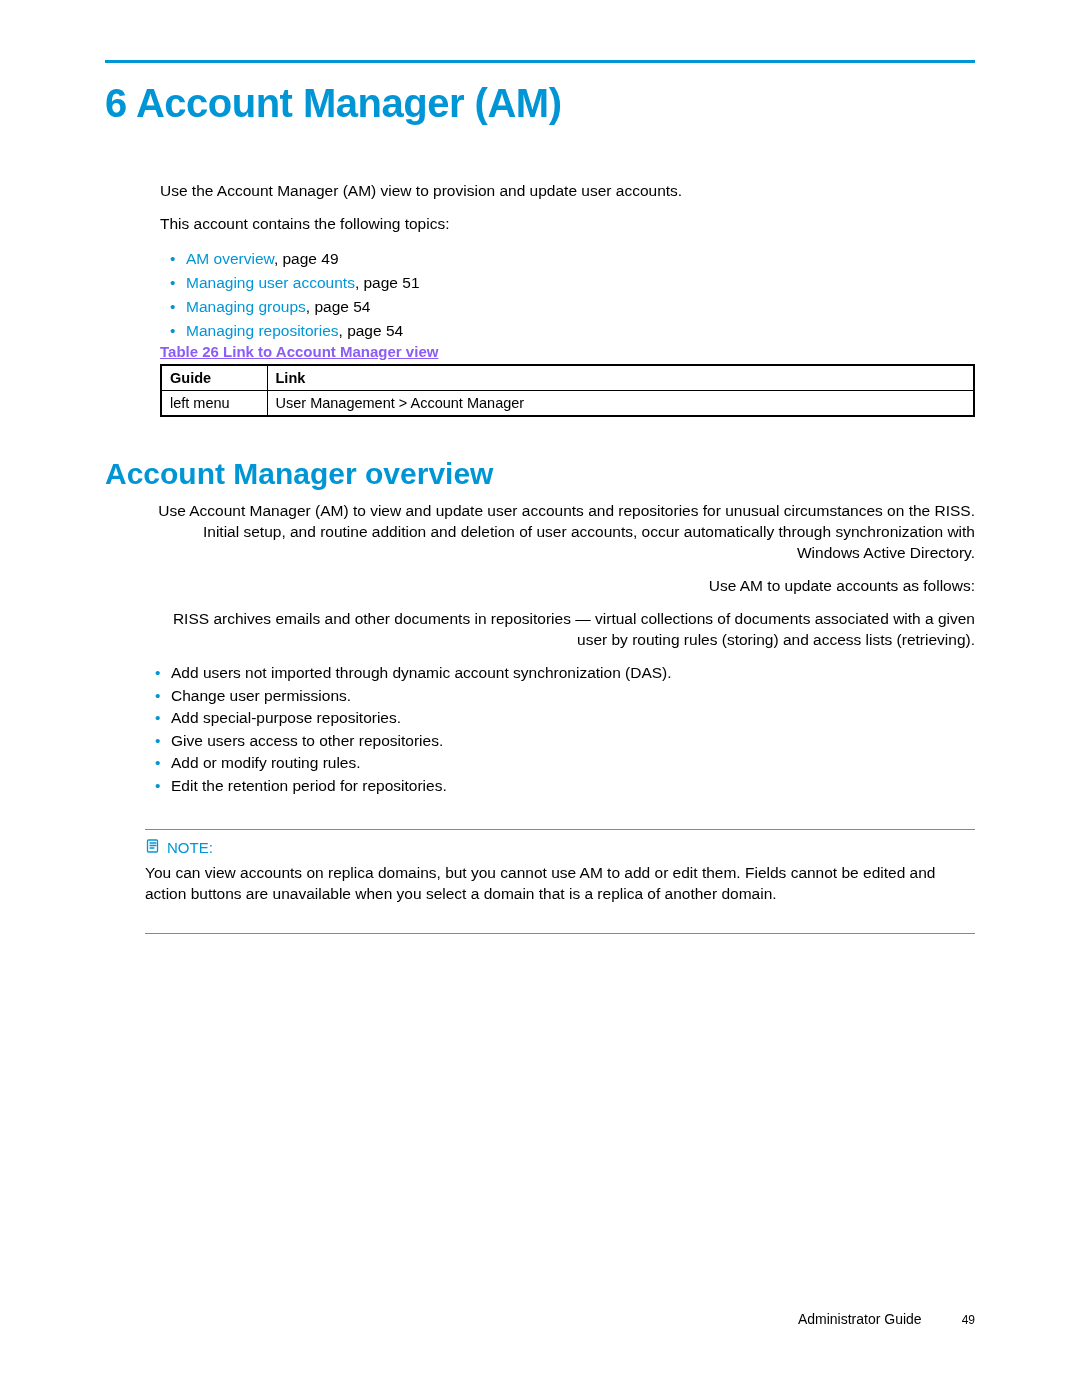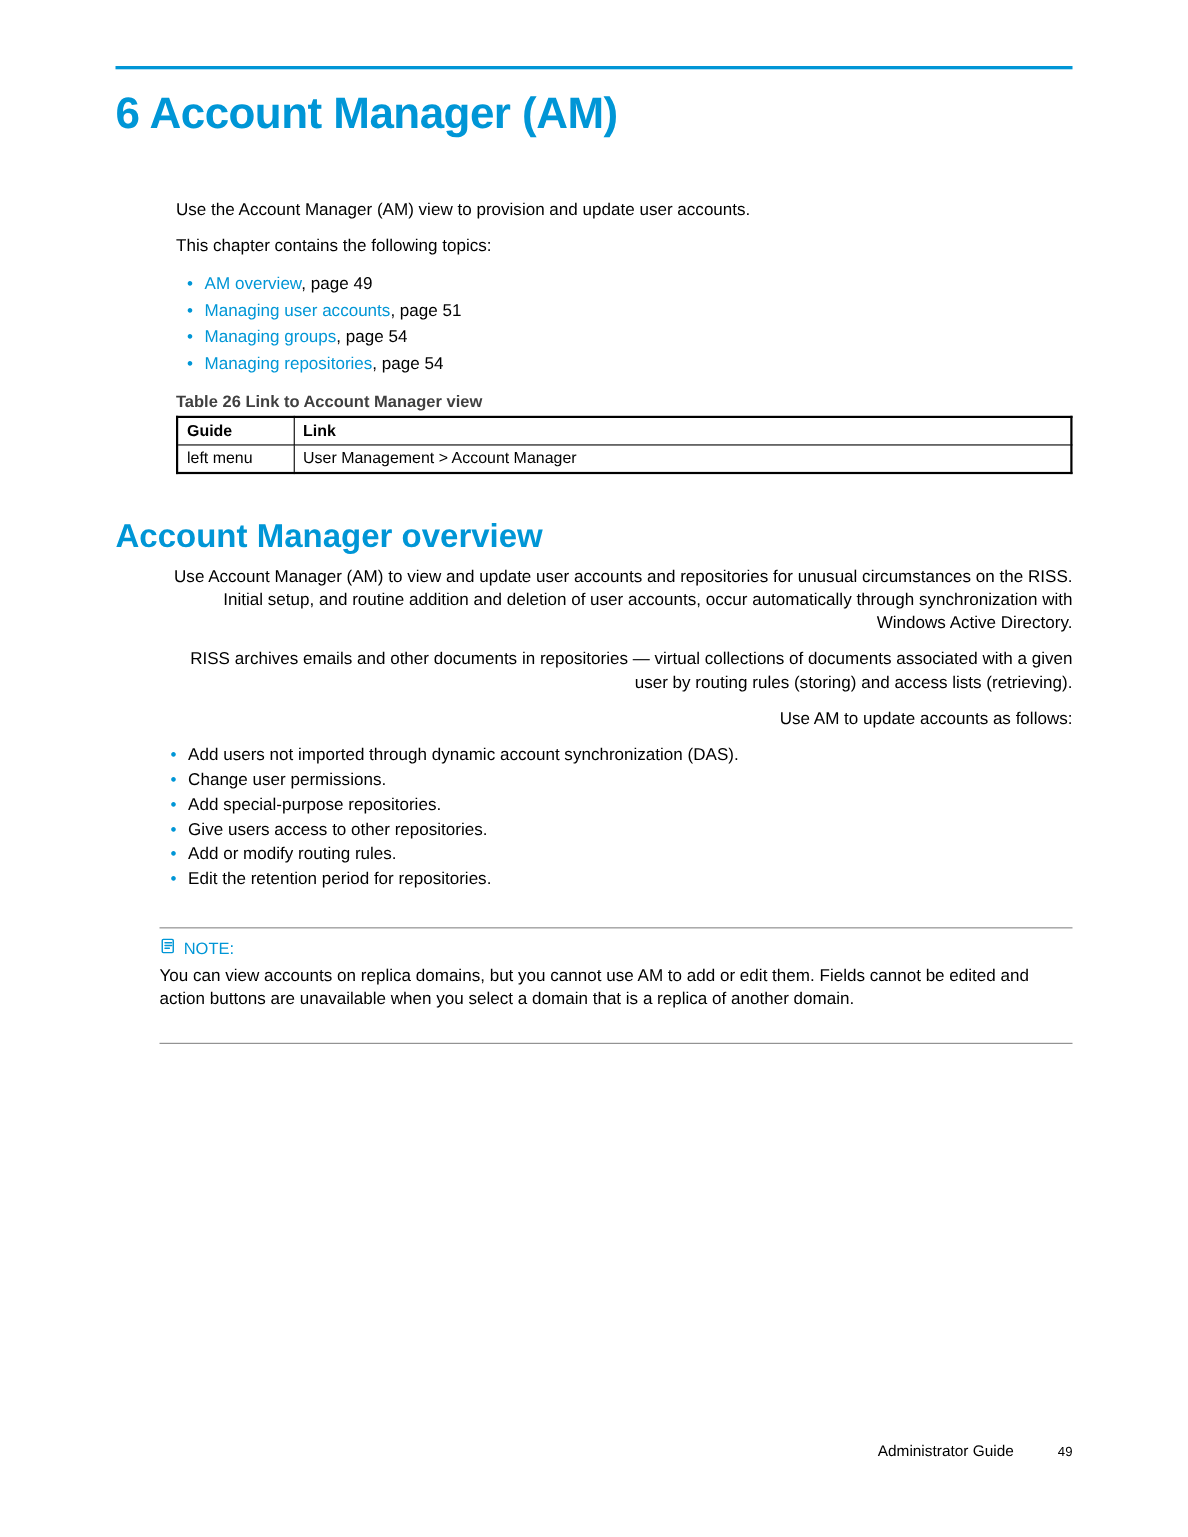--- a/index.html
+++ b/index.html
@@ -28,21 +28,20 @@
     .body-indent {
       margin-left: 55px;
     }
     .para {
       font-size: 15.5px;
       line-height: 1.35;
       margin-bottom: 12px;
     }
     ul.toc-list {
       list-style: none;
-      margin-bottom: 14px;
       margin-left: 10px;
     }
     ul.toc-list li {
       font-size: 15.5px;
       line-height: 1.55;
       position: relative;
       padding-left: 16px;
     }
     ul.toc-list li::before {
       content: "•";
@@ -53,22 +52,23 @@
     }
     .link-text {
       color: #0096d6;
     }
     .page-suffix {
       color: #000;
     }
     .table-caption {
       font-size: 15px;
       font-weight: bold;
-      color: #404040;
+      color: #8b5cf6;
       margin-bottom: 4px;
+      text-decoration: underline;
     }
     table.nav-table {
       border-collapse: collapse;
       width: 100%;
       border: 2px solid #000;
       margin-bottom: 40px;
     }
     table.nav-table th, table.nav-table td {
       border: 1px solid #000;
       padding: 4px 8px;
@@ -151,21 +151,21 @@
 <div class="page">
   <div class="top-rule"></div>
 
   <h1 class="chapter-title">
     <span>6</span>
     <span>Account Manager (AM)</span>
   </h1>
 
   <div class="body-indent">
     <p class="para">Use the Account Manager (AM) view to provision and update user accounts.</p>
-    <p class="para">This chapter contains the following topics:</p>
+    <p class="para">This account contains the following topics:</p>
 
     <ul class="toc-list">
       <li>
         <span class="link-text">AM overview</span><span class="page-suffix">, page 49</span>
       </li>
       <li>
         <span class="link-text">Managing user accounts</span><span class="page-suffix">, page 51</span>
       </li>
       <li>
         <span class="link-text">Managing groups</span><span class="page-suffix">, page 54</span>
@@ -193,22 +193,22 @@
           <td>User Management &gt; Account Manager</td>
         </tr>
       </tbody>
     </table>
   </div>
 
   <h2 class="section-heading">Account Manager overview</h2>
 
   <div class="section-body">
     <p class="para">Use Account Manager (AM) to view and update user accounts and repositories for unusual circumstances on the RISS. Initial setup, and routine addition and deletion of user accounts, occur automatically through synchronization with Windows Active Directory.</p>
+    <p class="para">Use AM to update accounts as follows:</p>
     <p class="para">RISS archives emails and other documents in repositories — virtual collections of documents associated with a given user by routing rules (storing) and access lists (retrieving).</p>
-    <p class="para">Use AM to update accounts as follows:</p>
 
     <ul class="bullet-list">
       <li>Add users not imported through dynamic account synchronization (DAS).</li>
       <li>Change user permissions.</li>
       <li>Add special-purpose repositories.</li>
       <li>Give users access to other repositories.</li>
       <li>Add or modify routing rules.</li>
       <li>Edit the retention period for repositories.</li>
     </ul>
 

